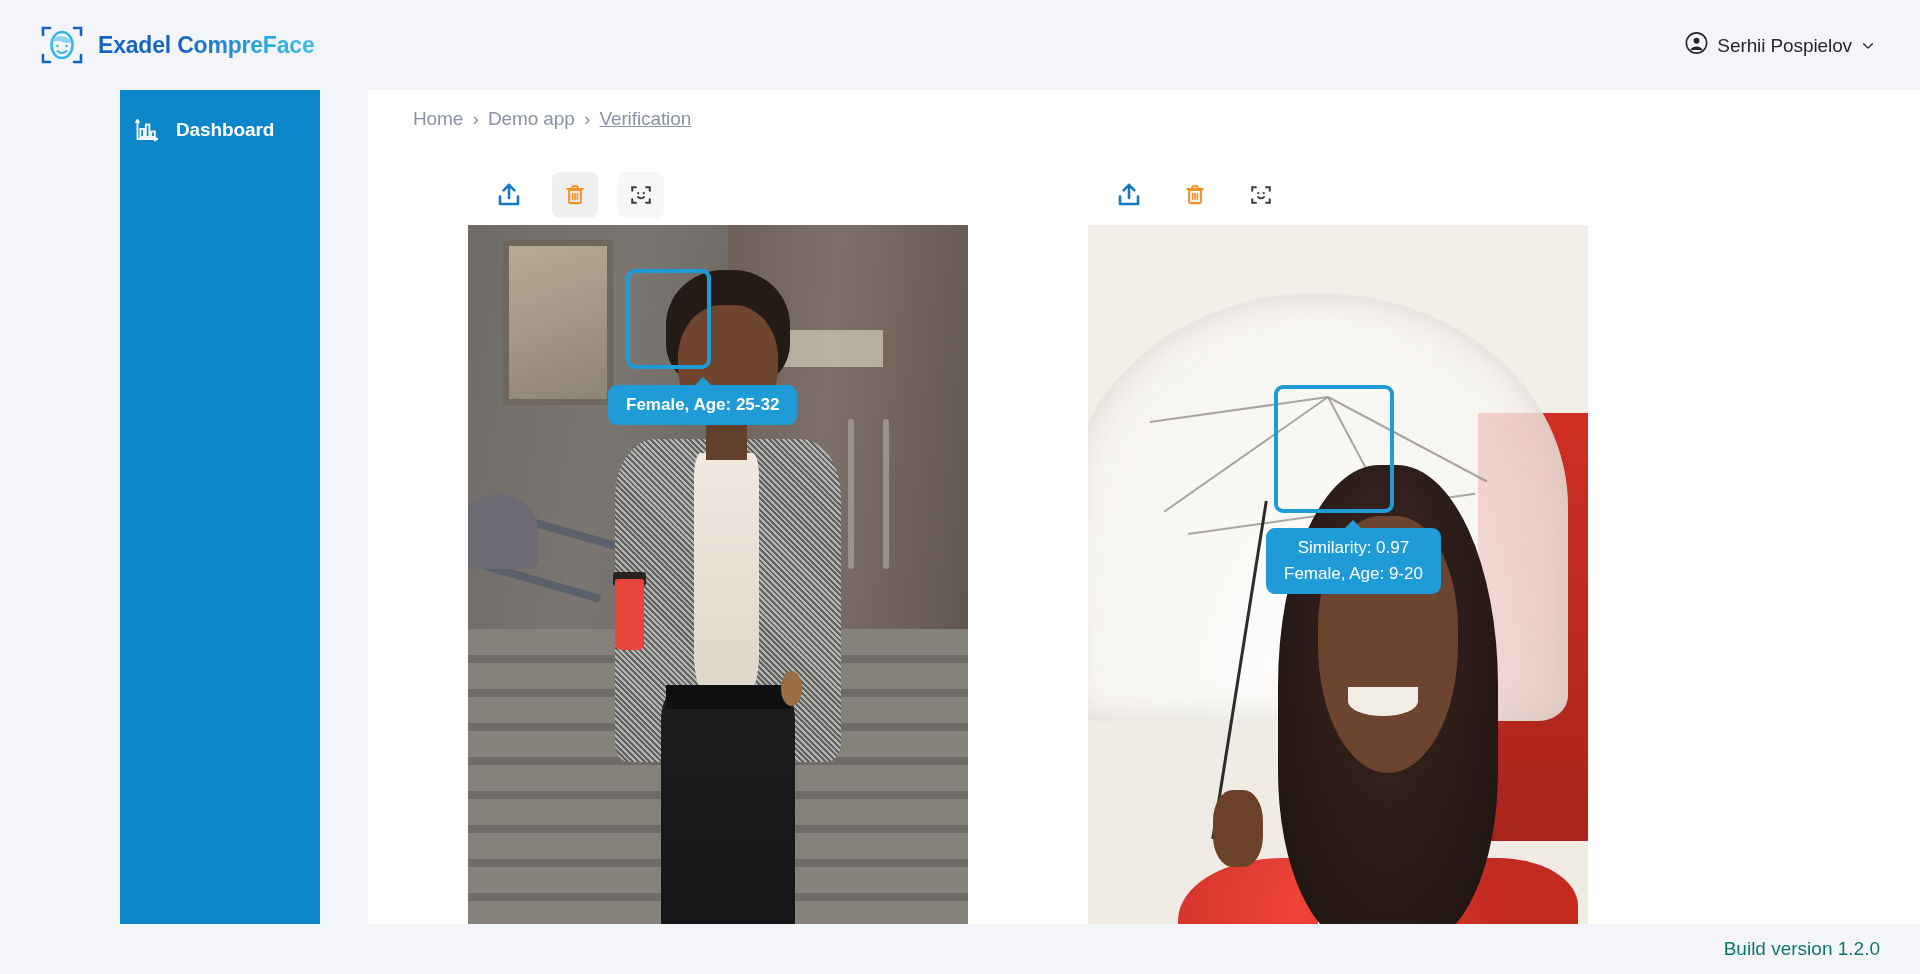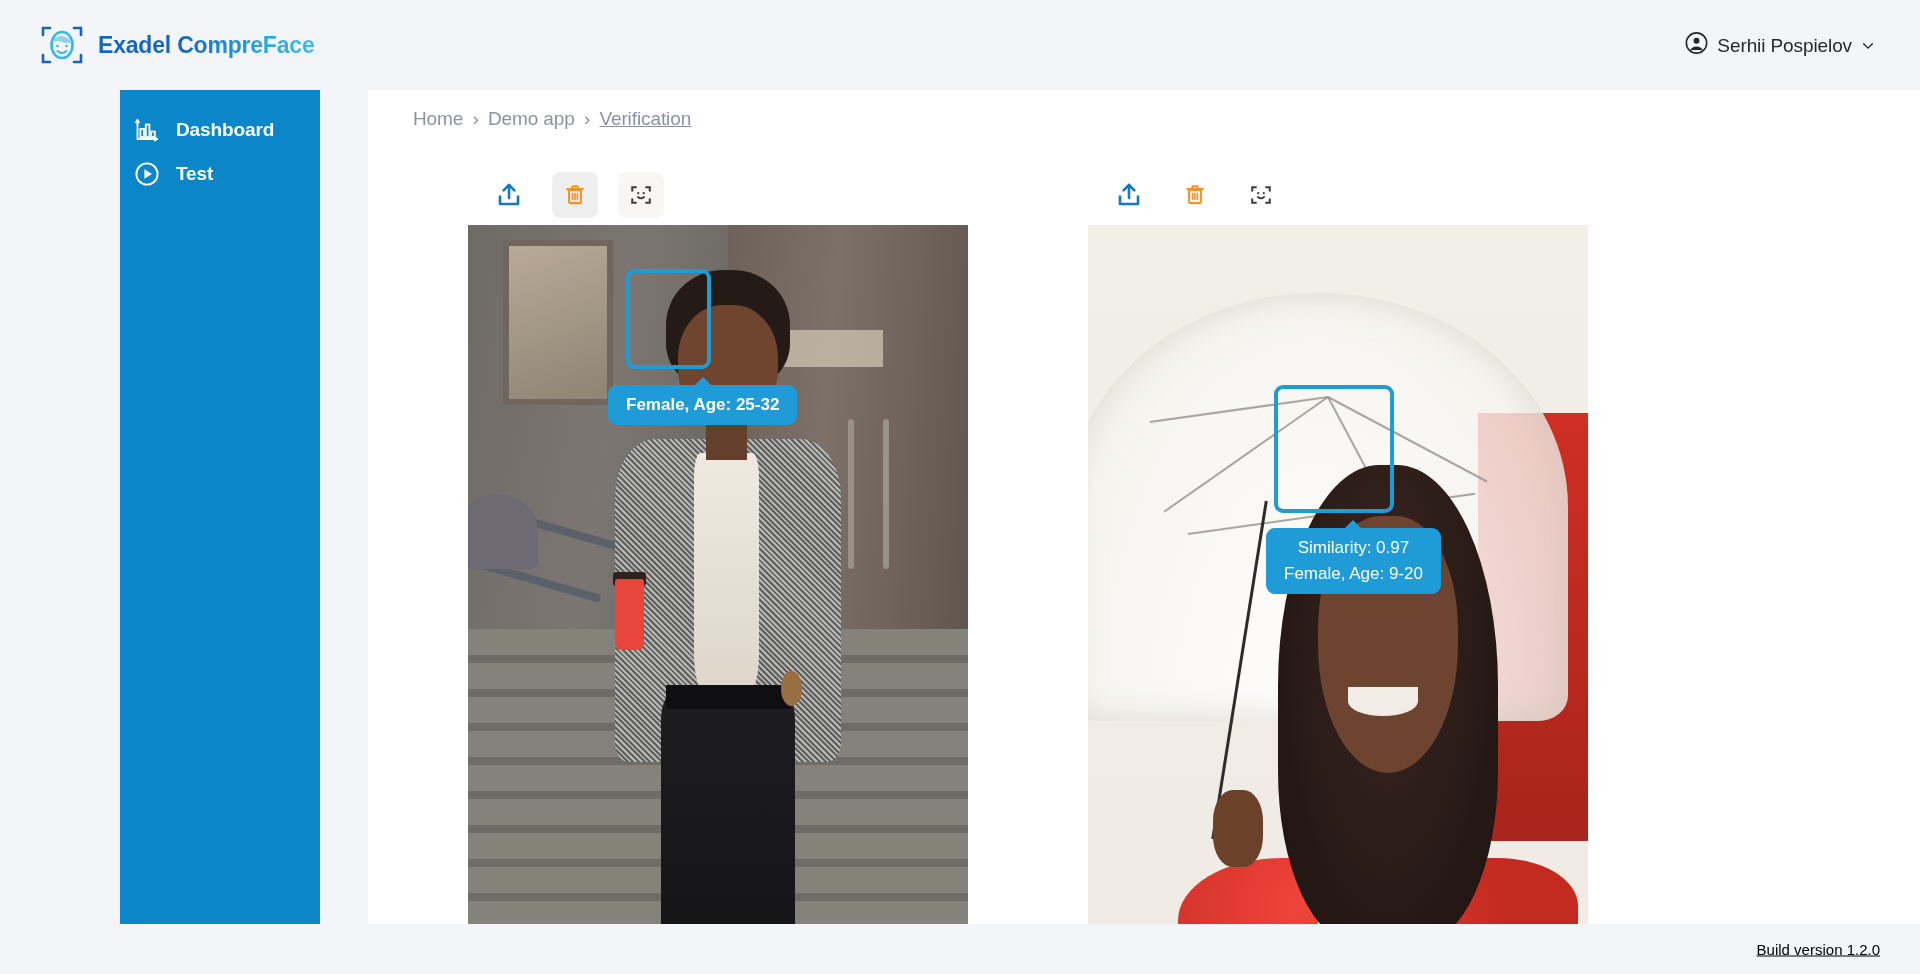--- a/index.html
+++ b/index.html
@@ -111,21 +111,21 @@
   }
 
   
   .footer {
     position: absolute; left: 0; bottom: 0;
     width: 1920px; height: 50px;
     background: #f4f5f9;
   }
   .build {
     position: absolute; right: 40px; top: 50%; transform: translateY(-50%);
-    font-size: 15px; color: #000000; text-decoration: underline;
+    font-size: 19px; color: #0f766e;
   }
 
   
   .ph-l { position: absolute; inset: 0; }
   .l-bg { position:absolute; inset:0;
     background:
       linear-gradient(100deg, #6e6a66 0%, #7b7671 28%, #6a6762 48%, #5d564e 62%, #6b6259 100%);
   }
   .l-door { position:absolute; left:52%; top:0; width:48%; height:64%;
     background: linear-gradient(95deg,#6d6159,#7d7068 40%,#60554d); }
@@ -247,29 +247,20 @@
           <path d="M20.8 20.5 L23 22 L20.8 23.5"></path>
         </g>
         <rect x="6.4" y="12" width="3.6" height="8" fill="none" stroke="#fff" stroke-width="1.8"></rect>
         <rect x="11.8" y="7.5" width="3.6" height="12.5" fill="none" stroke="#fff" stroke-width="1.8"></rect>
         <rect x="17.2" y="14.5" width="3.6" height="5.5" fill="none" stroke="#fff" stroke-width="1.8"></rect>
       </svg>
     </span>
     <span class="side-label">Dashboard</span>
   </div>
 
-  <div class="side-item">
-    <span class="side-icon">
-      <svg viewBox="0 0 26 26" width="26" height="26">
-        <circle cx="13" cy="13" r="10.6" fill="none" stroke="#ffffff" stroke-width="1.9"></circle>
-        <path d="M10.4 8.2 L18 13 L10.4 17.8 Z" fill="#ffffff"></path>
-      </svg>
-    </span>
-    <span class="side-label">Test</span>
-  </div>
 </nav>
 
 <main class="main">
 
   <div class="breadcrumb">
     <span class="crumb">Home</span>
     <span class="sep">›</span>
     <span class="crumb">Demo app</span>
     <span class="sep">›</span>
     <span class="current">Verification</span>

